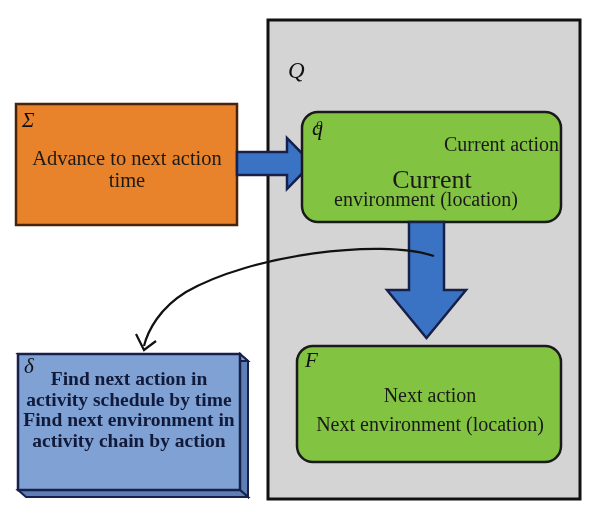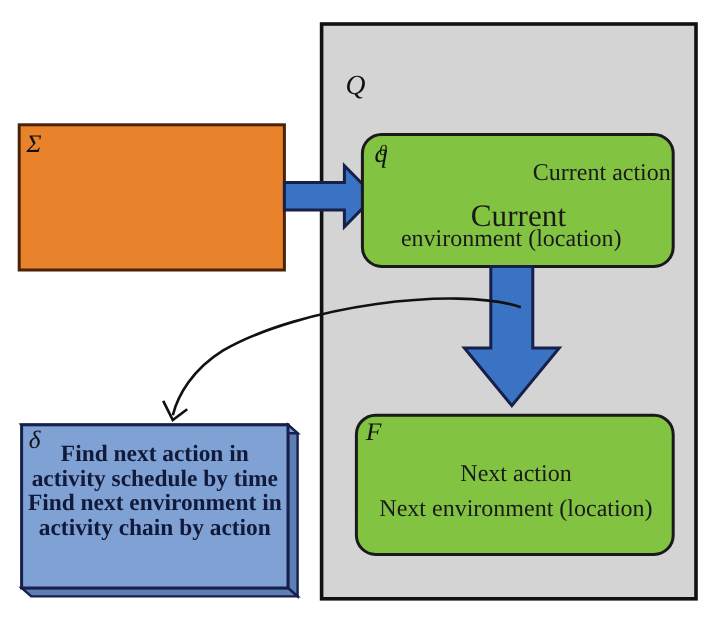--- a/index.html
+++ b/index.html
@@ -86,20 +86,21 @@
     <polygon points="18,490 240,490 248,497 26,497" fill="#5E7FB5" stroke="#17204A" stroke-width="2"></polygon>
     <polygon points="18,354 240,354 248,361 26,361" fill="#7FA1D3" stroke="#17204A" stroke-width="2"></polygon>
 
     <rect x="18" y="354" width="222" height="136" fill="#7FA1D3" stroke="#17204A" stroke-width="2.5"></rect>
 
     <path d="M 434,256 C 380,238 250,255 186,292 C 160,308 148,330 144,346" fill="none" stroke="#111111" stroke-width="2.2"></path>
     <path d="M 136,334 L 144,350 L 156,341" fill="none" stroke="#111111" stroke-width="2.2" stroke-linecap="butt" stroke-linejoin="miter"></path>
   </svg>
 
   <div class="set-label" id="sigma-label">Σ</div>
+  <div class="txt" id="sigma-body">Advance to next action time</div>
 
   <div class="set-label" id="q-label">Q</div>
 
   <div class="set-label" id="q0-label">q</div>
   <div class="set-label" id="q0-sub">0</div>
   <div class="txt" id="q0-line1">Current action</div>
   <div class="txt" id="q0-line2">Current</div>
   <div class="txt" id="q0-line3">environment (location)</div>
 
   <div class="set-label" id="f-label">F</div>

